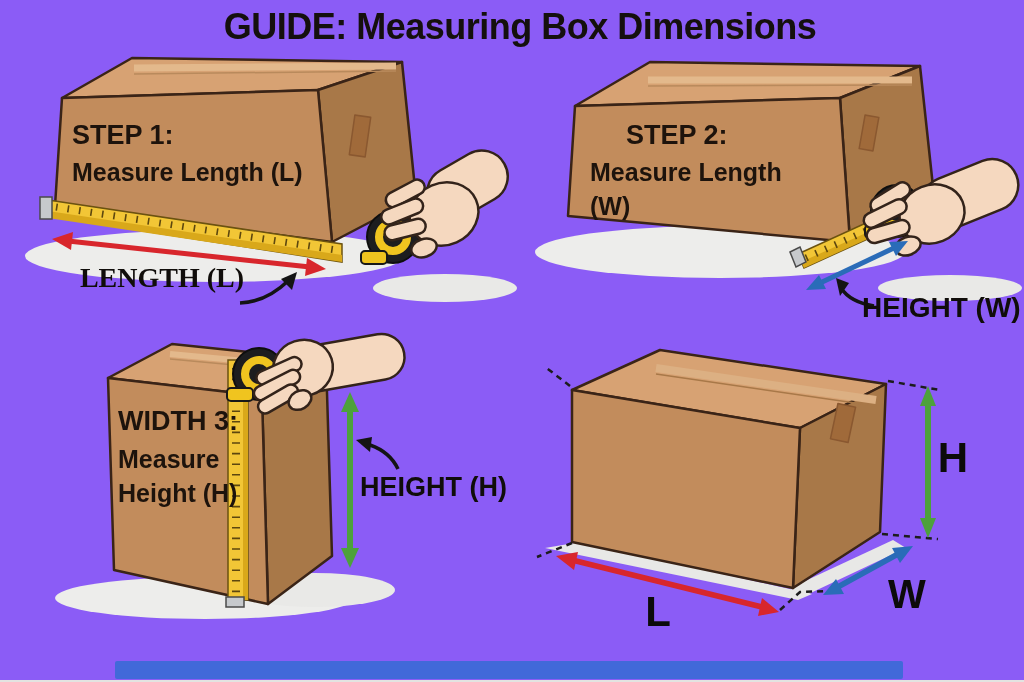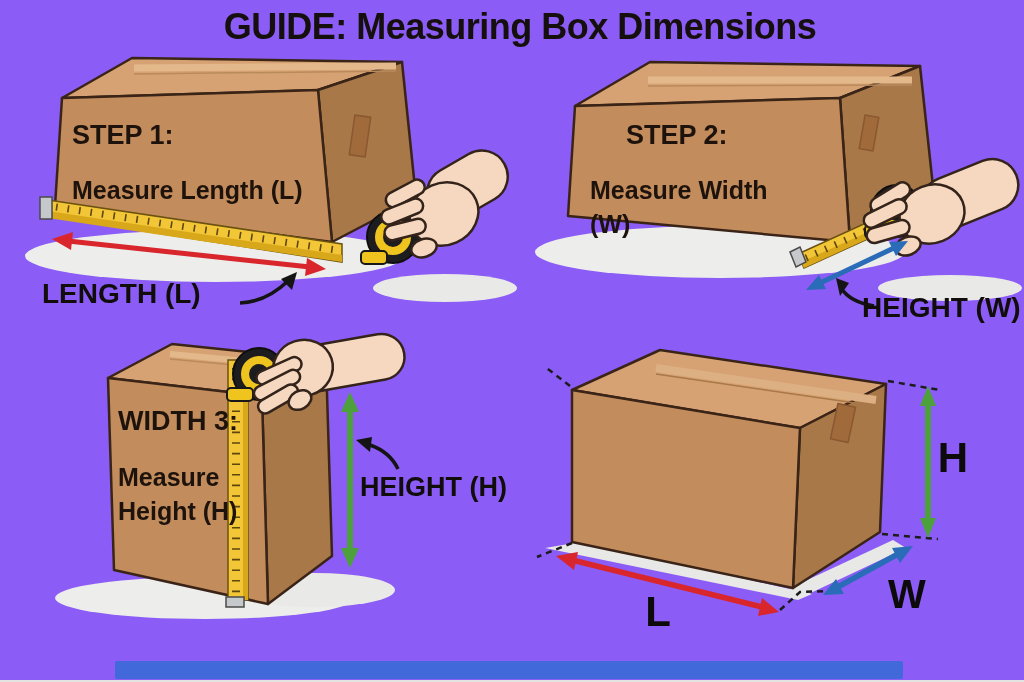--- a/index.html
+++ b/index.html
@@ -2,21 +2,21 @@
 <html><head>
 <meta charset="utf-8">
 <style>
   html,body{margin:0;padding:0;}
   #stage{position:relative;width:1024px;height:682px;overflow:hidden;
          font-family:"Liberation Sans",sans-serif;}
   #art{position:absolute;left:0;top:0;}
   .lbl{position:absolute;font-weight:700;color:#1d130c;white-space:pre-line;}
   .title{left:0;right:0;top:6px;text-align:center;font-size:36px;letter-spacing:-0.5px;color:#15100d;}
   .step{font-size:27px;}
-  .instr{font-size:25px;line-height:1.34;margin-top:18px;}
+  .instr{font-size:25px;line-height:1.34;}
   .dim{font-size:28px;color:#100d0a;}
   .big{font-size:42px;color:#0c0b0a;text-align:center;}
   #progress{position:absolute;left:115px;top:661px;width:788px;height:18px;
             border-radius:2px;}
   #baseline{position:absolute;left:0;top:680px;width:1024px;height:2px;background:#e3e3e1;}
 </style>
 </head>
 <body>
 
 <div id="stage" style="background: #8b5cf6; padding-left: 16px;">
@@ -174,24 +174,24 @@
       <polygon fill="currentColor" points="928,386 920,406 936,406"></polygon>
       <polygon fill="currentColor" points="928,538 920,518 936,518"></polygon>
     </g>
   </g>
 </svg>
 
   <div class="lbl title">GUIDE: Measuring Box Dimensions</div>
 
   <div class="lbl step" style="left:72px;top:120px;">STEP 1:</div>
   <div class="lbl instr" style="left:72px;top:156px;">Measure Length (L)</div>
-  <div class="lbl dim" style="left:42px;top:278px;width:240px;">LENGTH (L)</div>
+  <div class="lbl dim" style="left:42px;top:262px;width:240px;text-align:center;font-family:Liberation Serif, serif;">LENGTH (L)</div>
 
   <div class="lbl step" style="left:590px;top:120px;margin-left:36px;">STEP 2:</div>
-  <div class="lbl instr" style="left:590px;top:156px;width:205px;">Measure Width (W)</div>
+  <div class="lbl instr" style="left:590px;top:156px;width:205px;">Measure Length (W)</div>
   <div class="lbl dim" style="left:862px;top:292px;">HEIGHT (W)</div>
 
   <div class="lbl step" style="left:118px;top:406px;">WIDTH 3:</div>
   <div class="lbl dim" style="left:360px;top:472px;font-size:27px;">HEIGHT (H)</div>
   <div class="lbl instr" style="left:118px;top:443px;width:125px;">Measure Height (H)</div>
 
   <div class="lbl big" style="left:628px;top:588px;width:60px;">L</div>
   <div class="lbl big" style="left:874px;top:572px;width:66px;font-size:40px;">W</div>
   <div class="lbl big" style="left:925px;top:434px;width:56px;">H</div>
 

